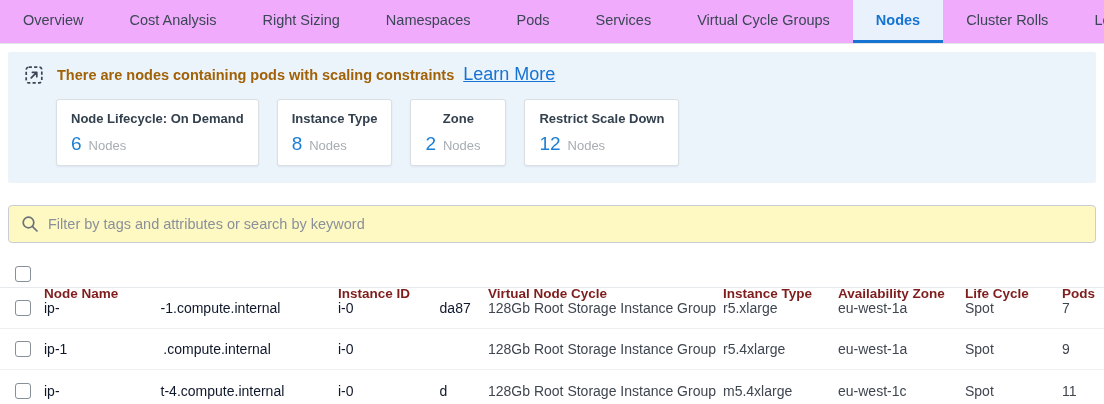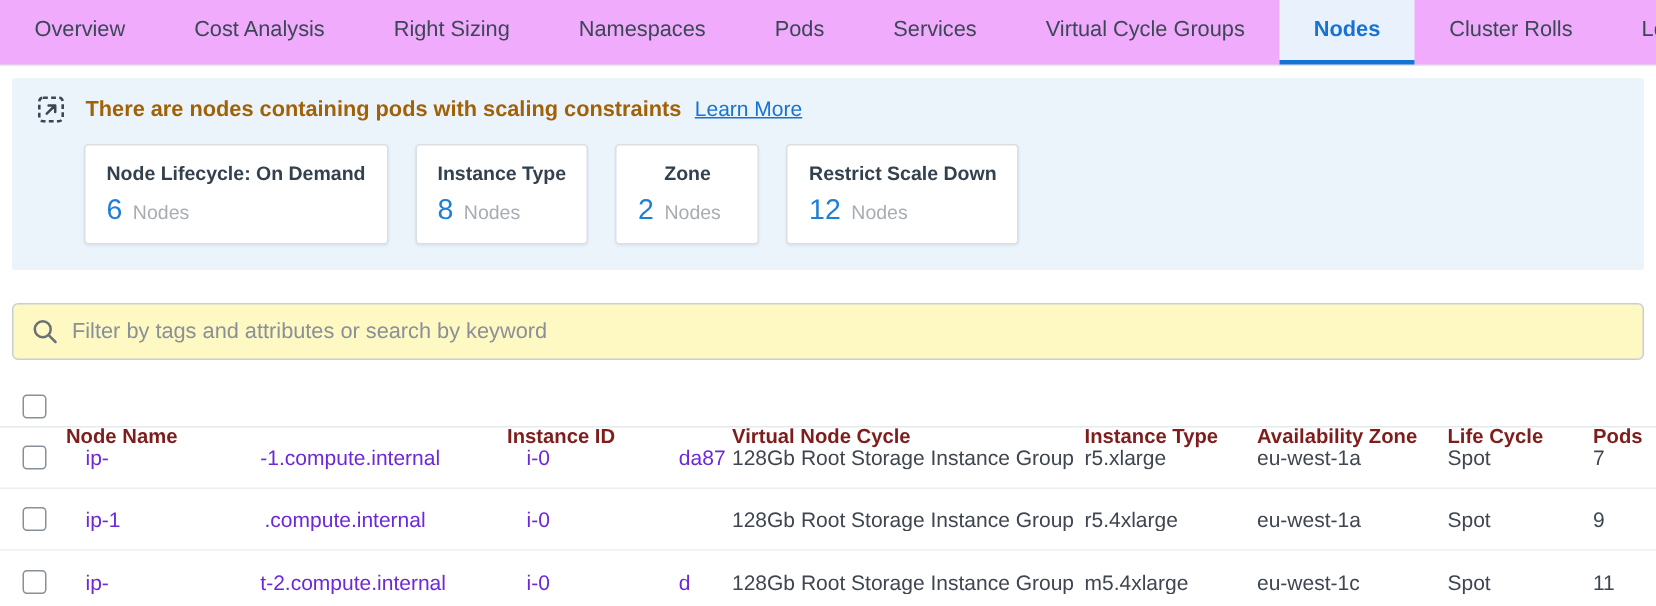--- a/index.html
+++ b/index.html
@@ -10,21 +10,21 @@
   .tabbar { display:flex; height:44px; border-bottom:1px solid #e4e7ea; background:#f0abfc; }
   .tab { display:flex; align-items:center; padding:0 23px; font-size:14.5px; color:#3b4754;
     cursor:pointer; border-bottom:3px solid transparent; white-space:nowrap; }
   .tab.active { color:#1673d1; background:#e9f2fc; border-bottom-color:#1673d1; font-weight:bold; }
 
   
   .banner { margin:8px 8px 0 8px; background:#ebf3fb; border-radius:2px; padding:12px 16px 17px 17px; }
   .banner-head { display:flex; align-items:center; gap:14px; }
   .banner-icon { width:18px; height:18px; flex:0 0 auto; }
   .banner-msg { font-size:14.5px; font-weight:bold; color:#a16207; }
-  .banner-link { font-size:14px; color:#1673d1; text-decoration:underline; margin-left:9px; cursor:pointer;text-align:right; }
+  .banner-link { font-size:18px; color:#1673d1; text-decoration:underline; margin-left:9px; cursor:pointer;text-align:right; }
   .cards { display:flex; gap:18px; margin:14px 0 0 31px;text-align:center; }
   .card { background:#fff; border:1px solid #dadfe3; border-radius:3px; padding:11px 14px 10px 14px;
     min-width:96px; box-shadow:0 1px 2px rgba(40,60,80,0.07); }
   .card-title { font-size:13px; font-weight:bold; color:#33404d; white-space:nowrap; }
   .card-stat { margin-top:7px; display:flex; align-items:baseline; }
   .card-count { font-size:19px; color:#1e7fd6; }
   .card-unit { font-size:13px; color:#a7adb3; margin-left:7px; }
 
   
   .searchbar { margin:22px 8px 0 8px; height:38px; border:1px solid #c9ced4; border-radius:4px;
@@ -39,21 +39,21 @@
   .trow { display:grid; grid-template-columns:44px 294px 150px 235px 115px 127px 97px auto;
     align-items:center; height:41px; }
   .thead { border-bottom:1px solid #e7eaec; }
   .thead .th { font-size:13.5px; font-weight:bold; color:#7f1d1d;margin-top:39px; }
   .tbody .trow { border-bottom:1px solid #edeff1; }
   .tbody .trow:last-child { border-bottom:none; }
   .cell { font-size:14px; color:#3f4650; white-space:nowrap; overflow:hidden; }
   .chk-wrap { padding-left:15px; }
   .checkbox { width:16px; height:16px; border:1.5px solid #878f98; border-radius:3px;
     background:#fff; cursor:pointer; }
-  .link { color:#6d28d9; cursor:pointer;margin-left:13px; }
+  .link { color:#0f172a; cursor:pointer; }
   .gap { display:inline-block; }
   .gap-node { width:101px; }
   .gap-node-2 { width:96px; }
   .gap-id { width:86px; }
 </style>
 </head>
 <body>
 
 <nav class="tabbar">
   <div class="tab">Overview</div>
@@ -162,21 +162,21 @@
       <div class="cell">r5.4xlarge</div>
       <div class="cell">eu-west-1a</div>
       <div class="cell">Spot</div>
       <div class="cell">9</div>
     </div>
 
     <div class="trow">
       <div class="chk-wrap">
           <div class="checkbox"></div>
         </div>
-      <div class="cell link"><span>ip-</span><span class="gap gap-node"></span><span>t-2.compute.internal</span></div>
+      <div class="cell link"><span>ip-</span><span class="gap gap-node"></span><span>t-4.compute.internal</span></div>
       <div class="cell link"><span>i-0</span><span class="gap gap-id"></span><span>d</span></div>
       <div class="cell">128Gb Root Storage Instance Group</div>
       <div class="cell">m5.4xlarge</div>
       <div class="cell">eu-west-1c</div>
       <div class="cell">Spot</div>
       <div class="cell">11</div>
     </div>
   </div>
 </div>
 

